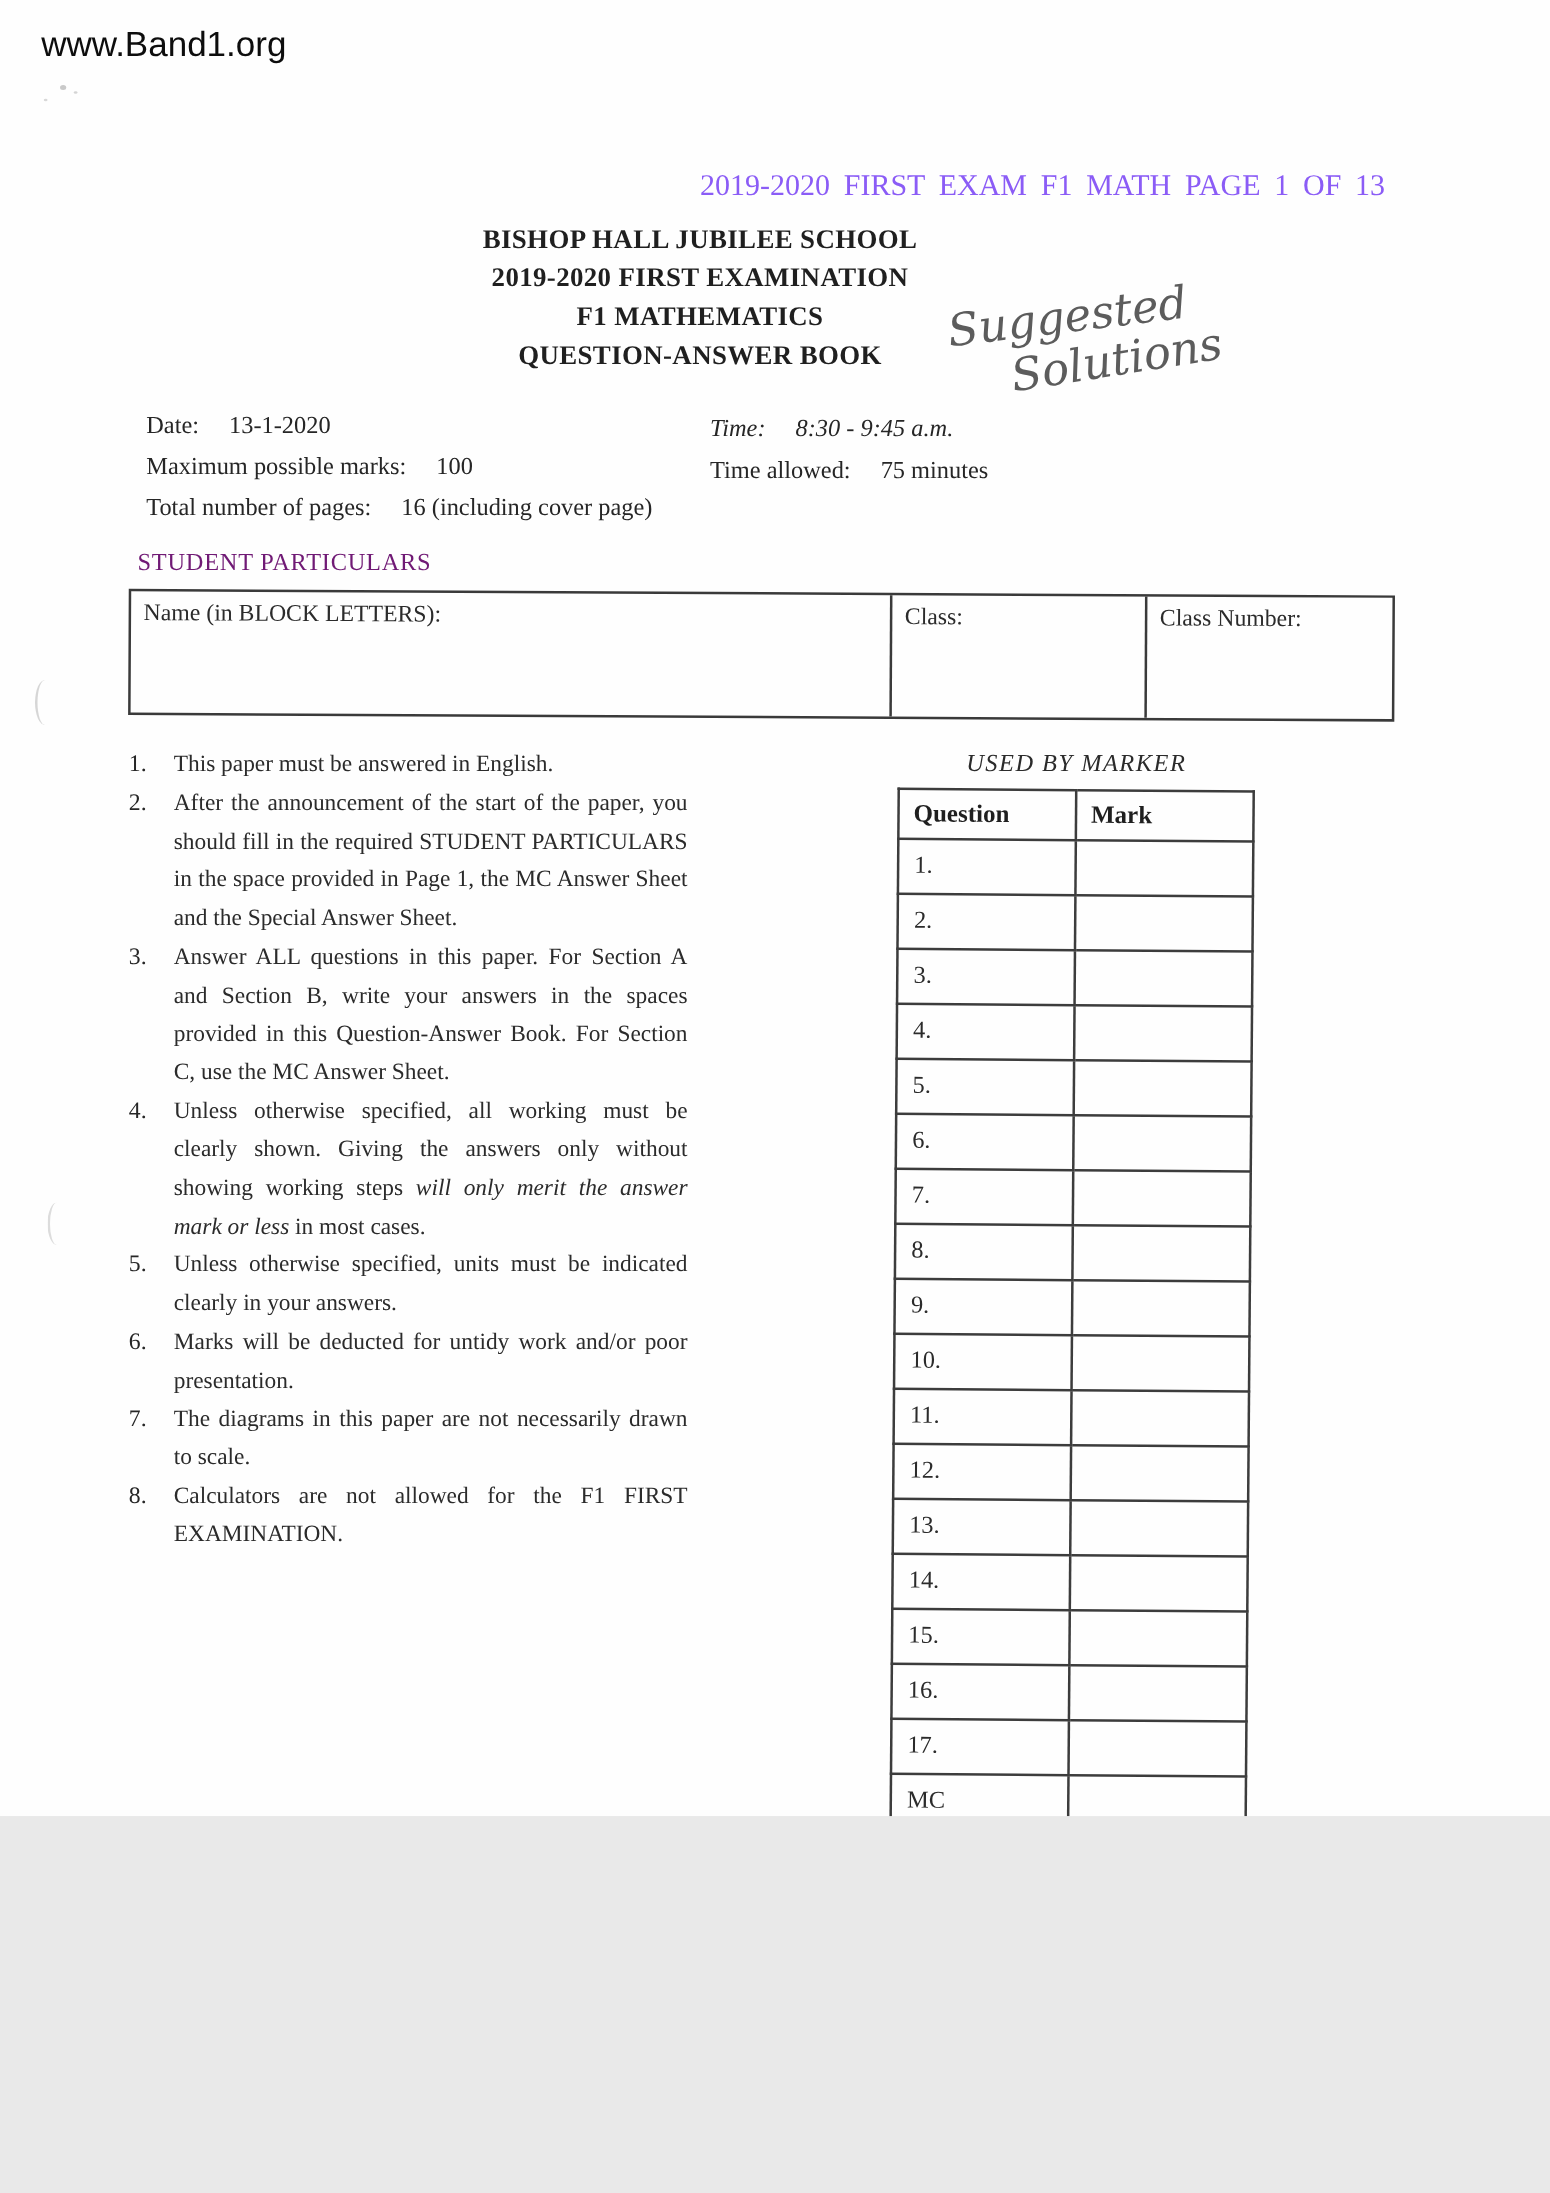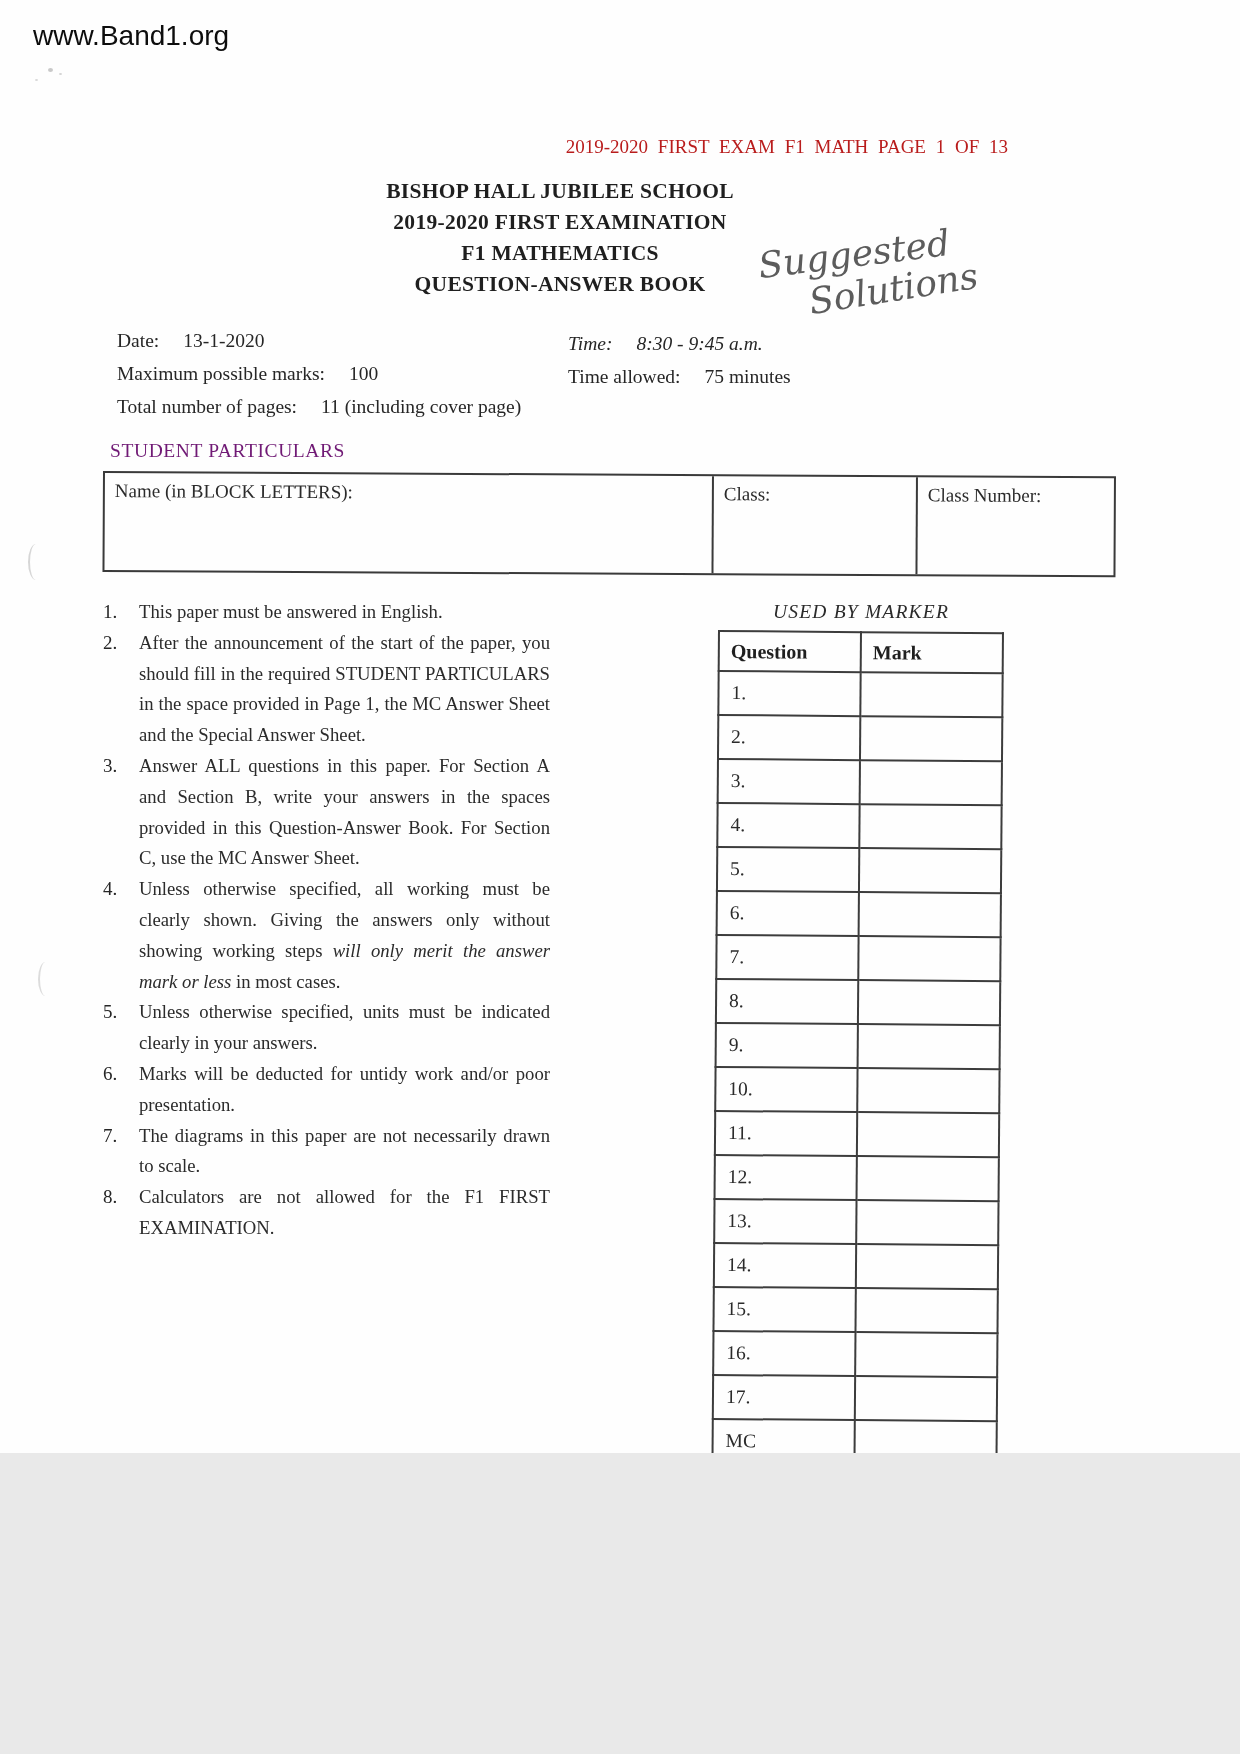--- a/index.html
+++ b/index.html
@@ -13,21 +13,21 @@
     font-family:"Liberation Serif", serif;
     overflow:hidden;
   }
   .watermark {
     position:absolute; left:33px; top:20px;
     font-family:"Liberation Sans", sans-serif;
     font-size:28px; color:#0d0d0d;
   }
   .page-header {
     position:absolute; top:136px; left:560px; width:448px;
-    text-align:right; font-size:19px; word-spacing:5px; color:#b91c1c;
+    text-align:right; font-size:24px; word-spacing:5px; color:#8b5cf6;
     white-space:nowrap;
   }
   .titles {
     position:absolute; left:115px; top:176px; width:890px;
     text-align:center; font-weight:bold; font-size:21.5px;
     line-height:31px; color:#1f1f1f; letter-spacing:0.3px;
   }
   .handwritten {
     position:absolute; left:760px; top:232px;
     transform:rotate(-7deg);
@@ -116,21 +116,21 @@
     <div class="hw2">Solutions</div>
   </div>
 
   <div class="meta-line m-date">
     <span class="lbl">Date:</span><span class="val">13-1-2020</span>
   </div>
   <div class="meta-line m-marks">
     <span class="lbl">Maximum possible marks:</span><span class="val">100</span>
   </div>
   <div class="meta-line m-pages">
-    <span class="lbl">Total number of pages:</span><span class="val">11 (including cover page)</span>
+    <span class="lbl">Total number of pages:</span><span class="val">16 (including cover page)</span>
   </div>
   <div class="meta-line m-time">
     <span class="lbl">Time:</span><span class="val">8:30 - 9:45 a.m.</span>
   </div>
   <div class="meta-line m-allow">
     <span class="lbl">Time allowed:</span><span class="val">75 minutes</span>
   </div>
 
   <div class="sp-heading">STUDENT PARTICULARS</div>
 

